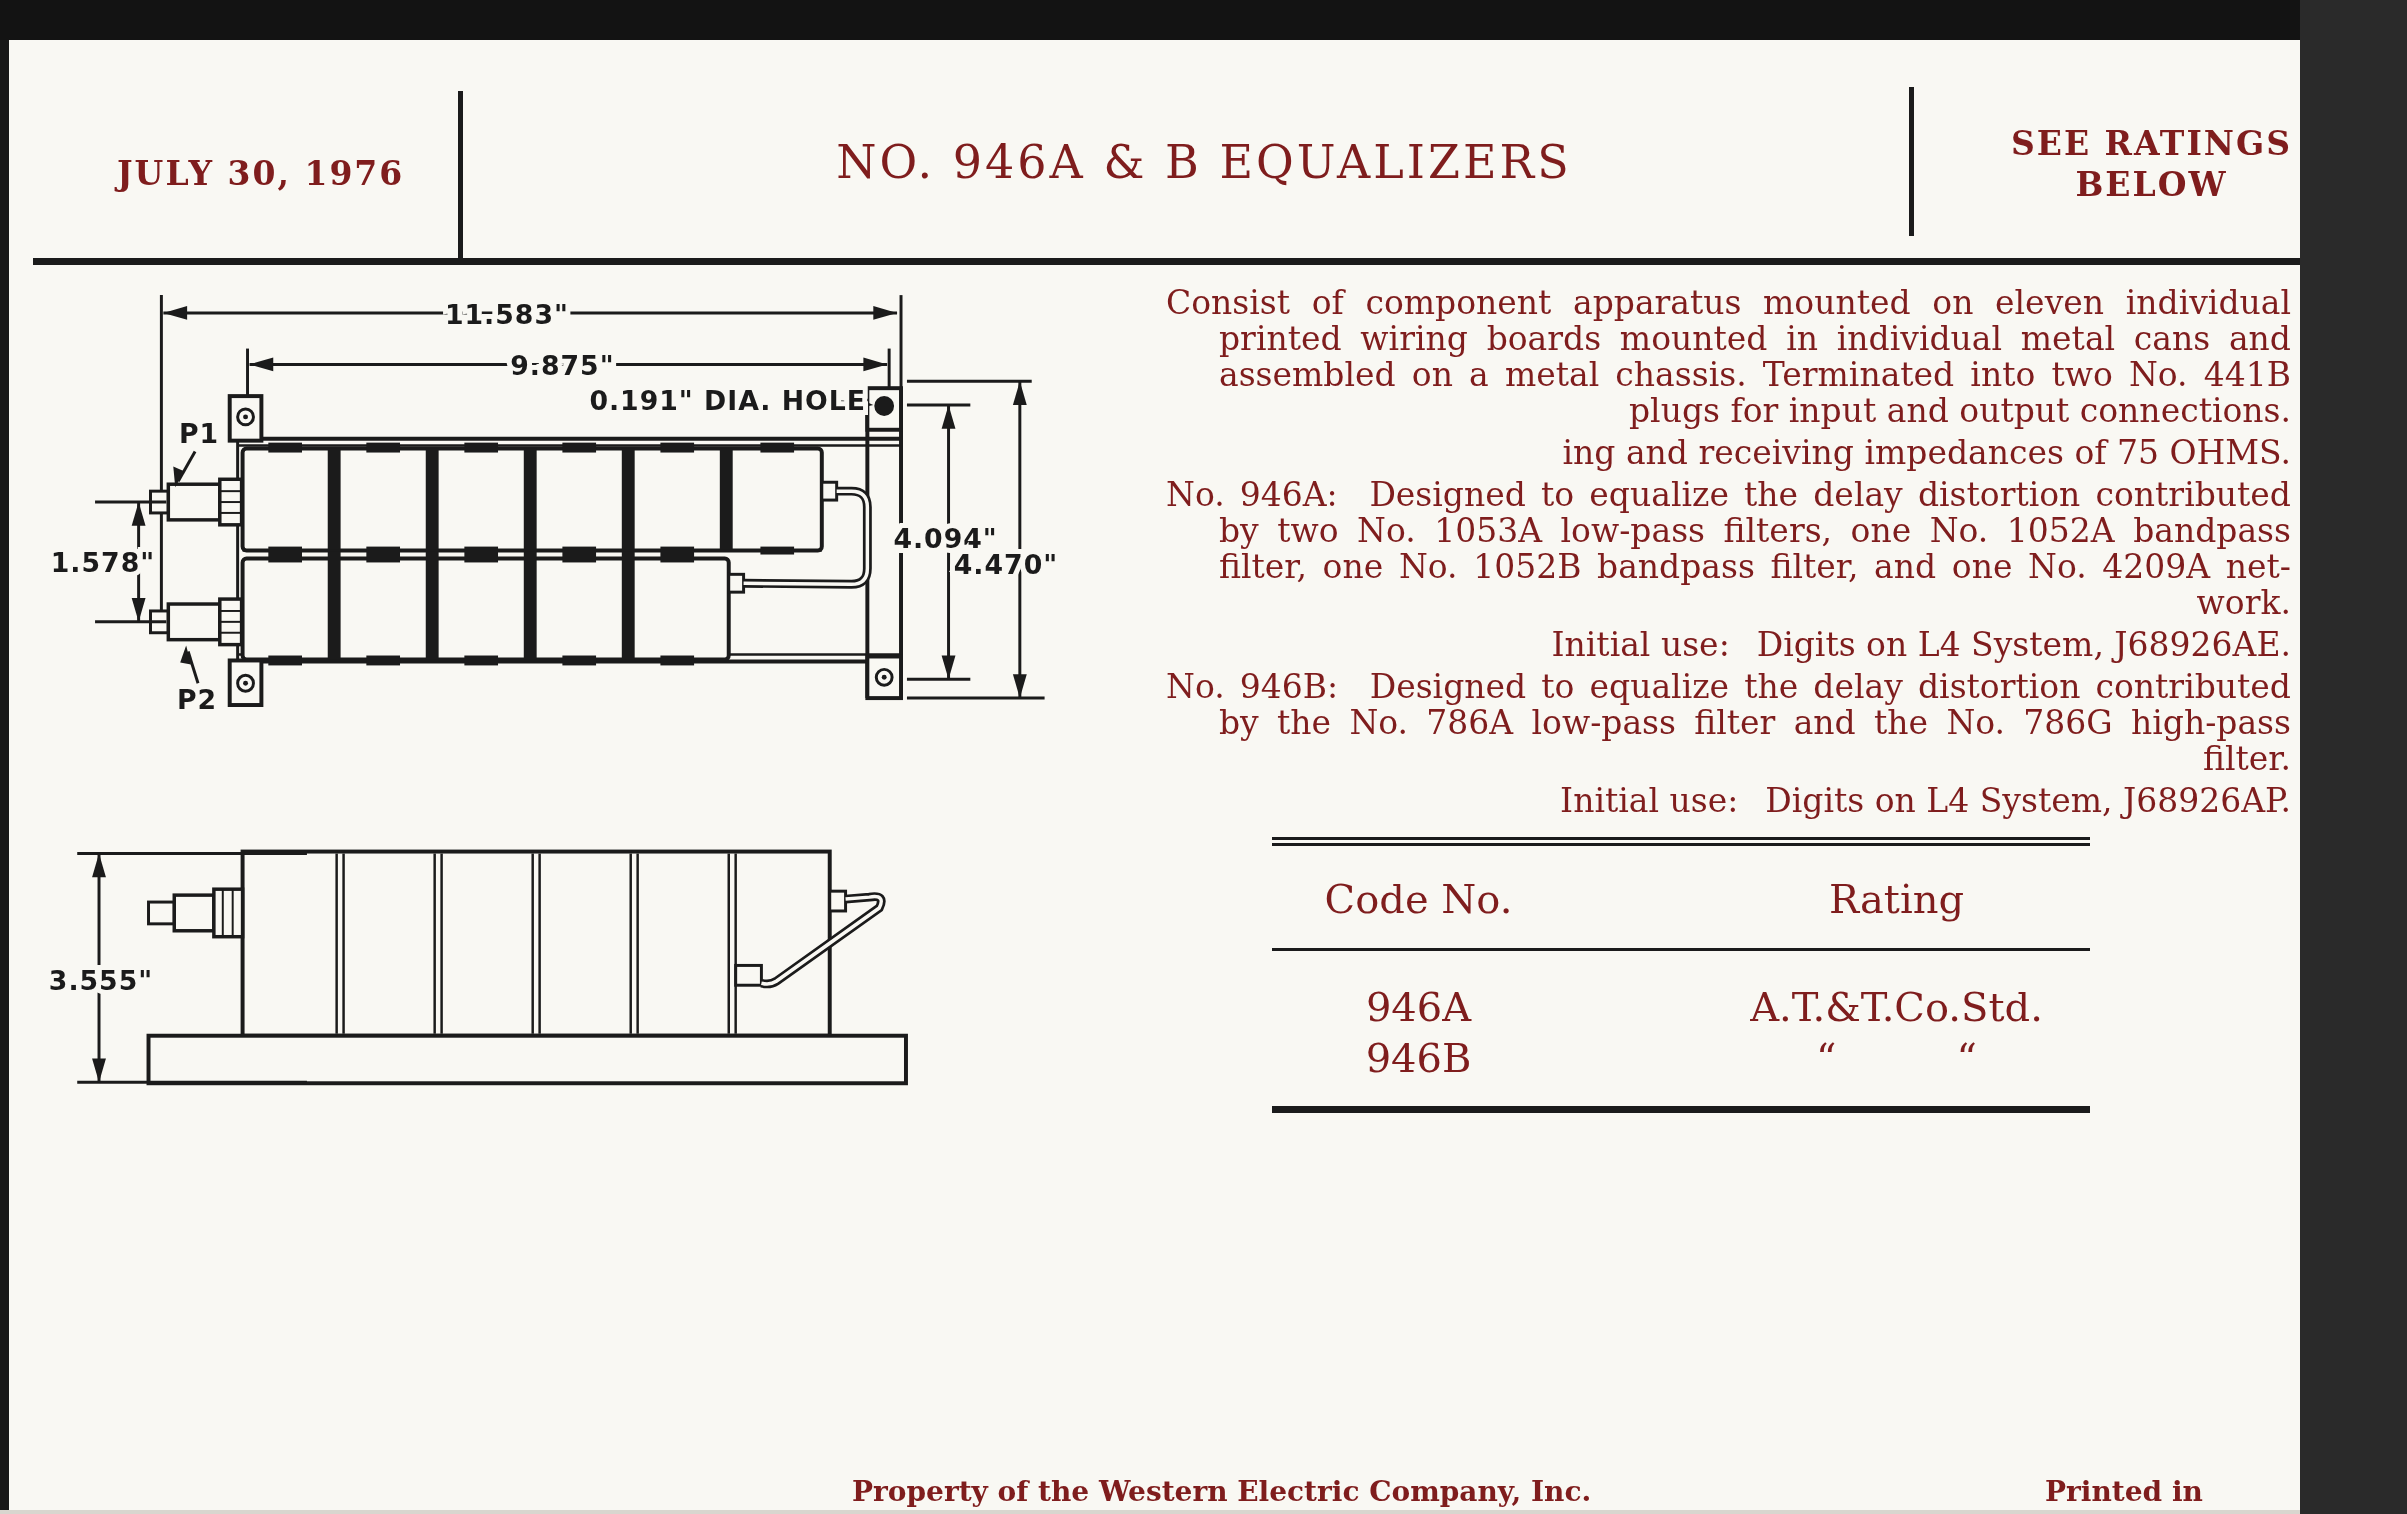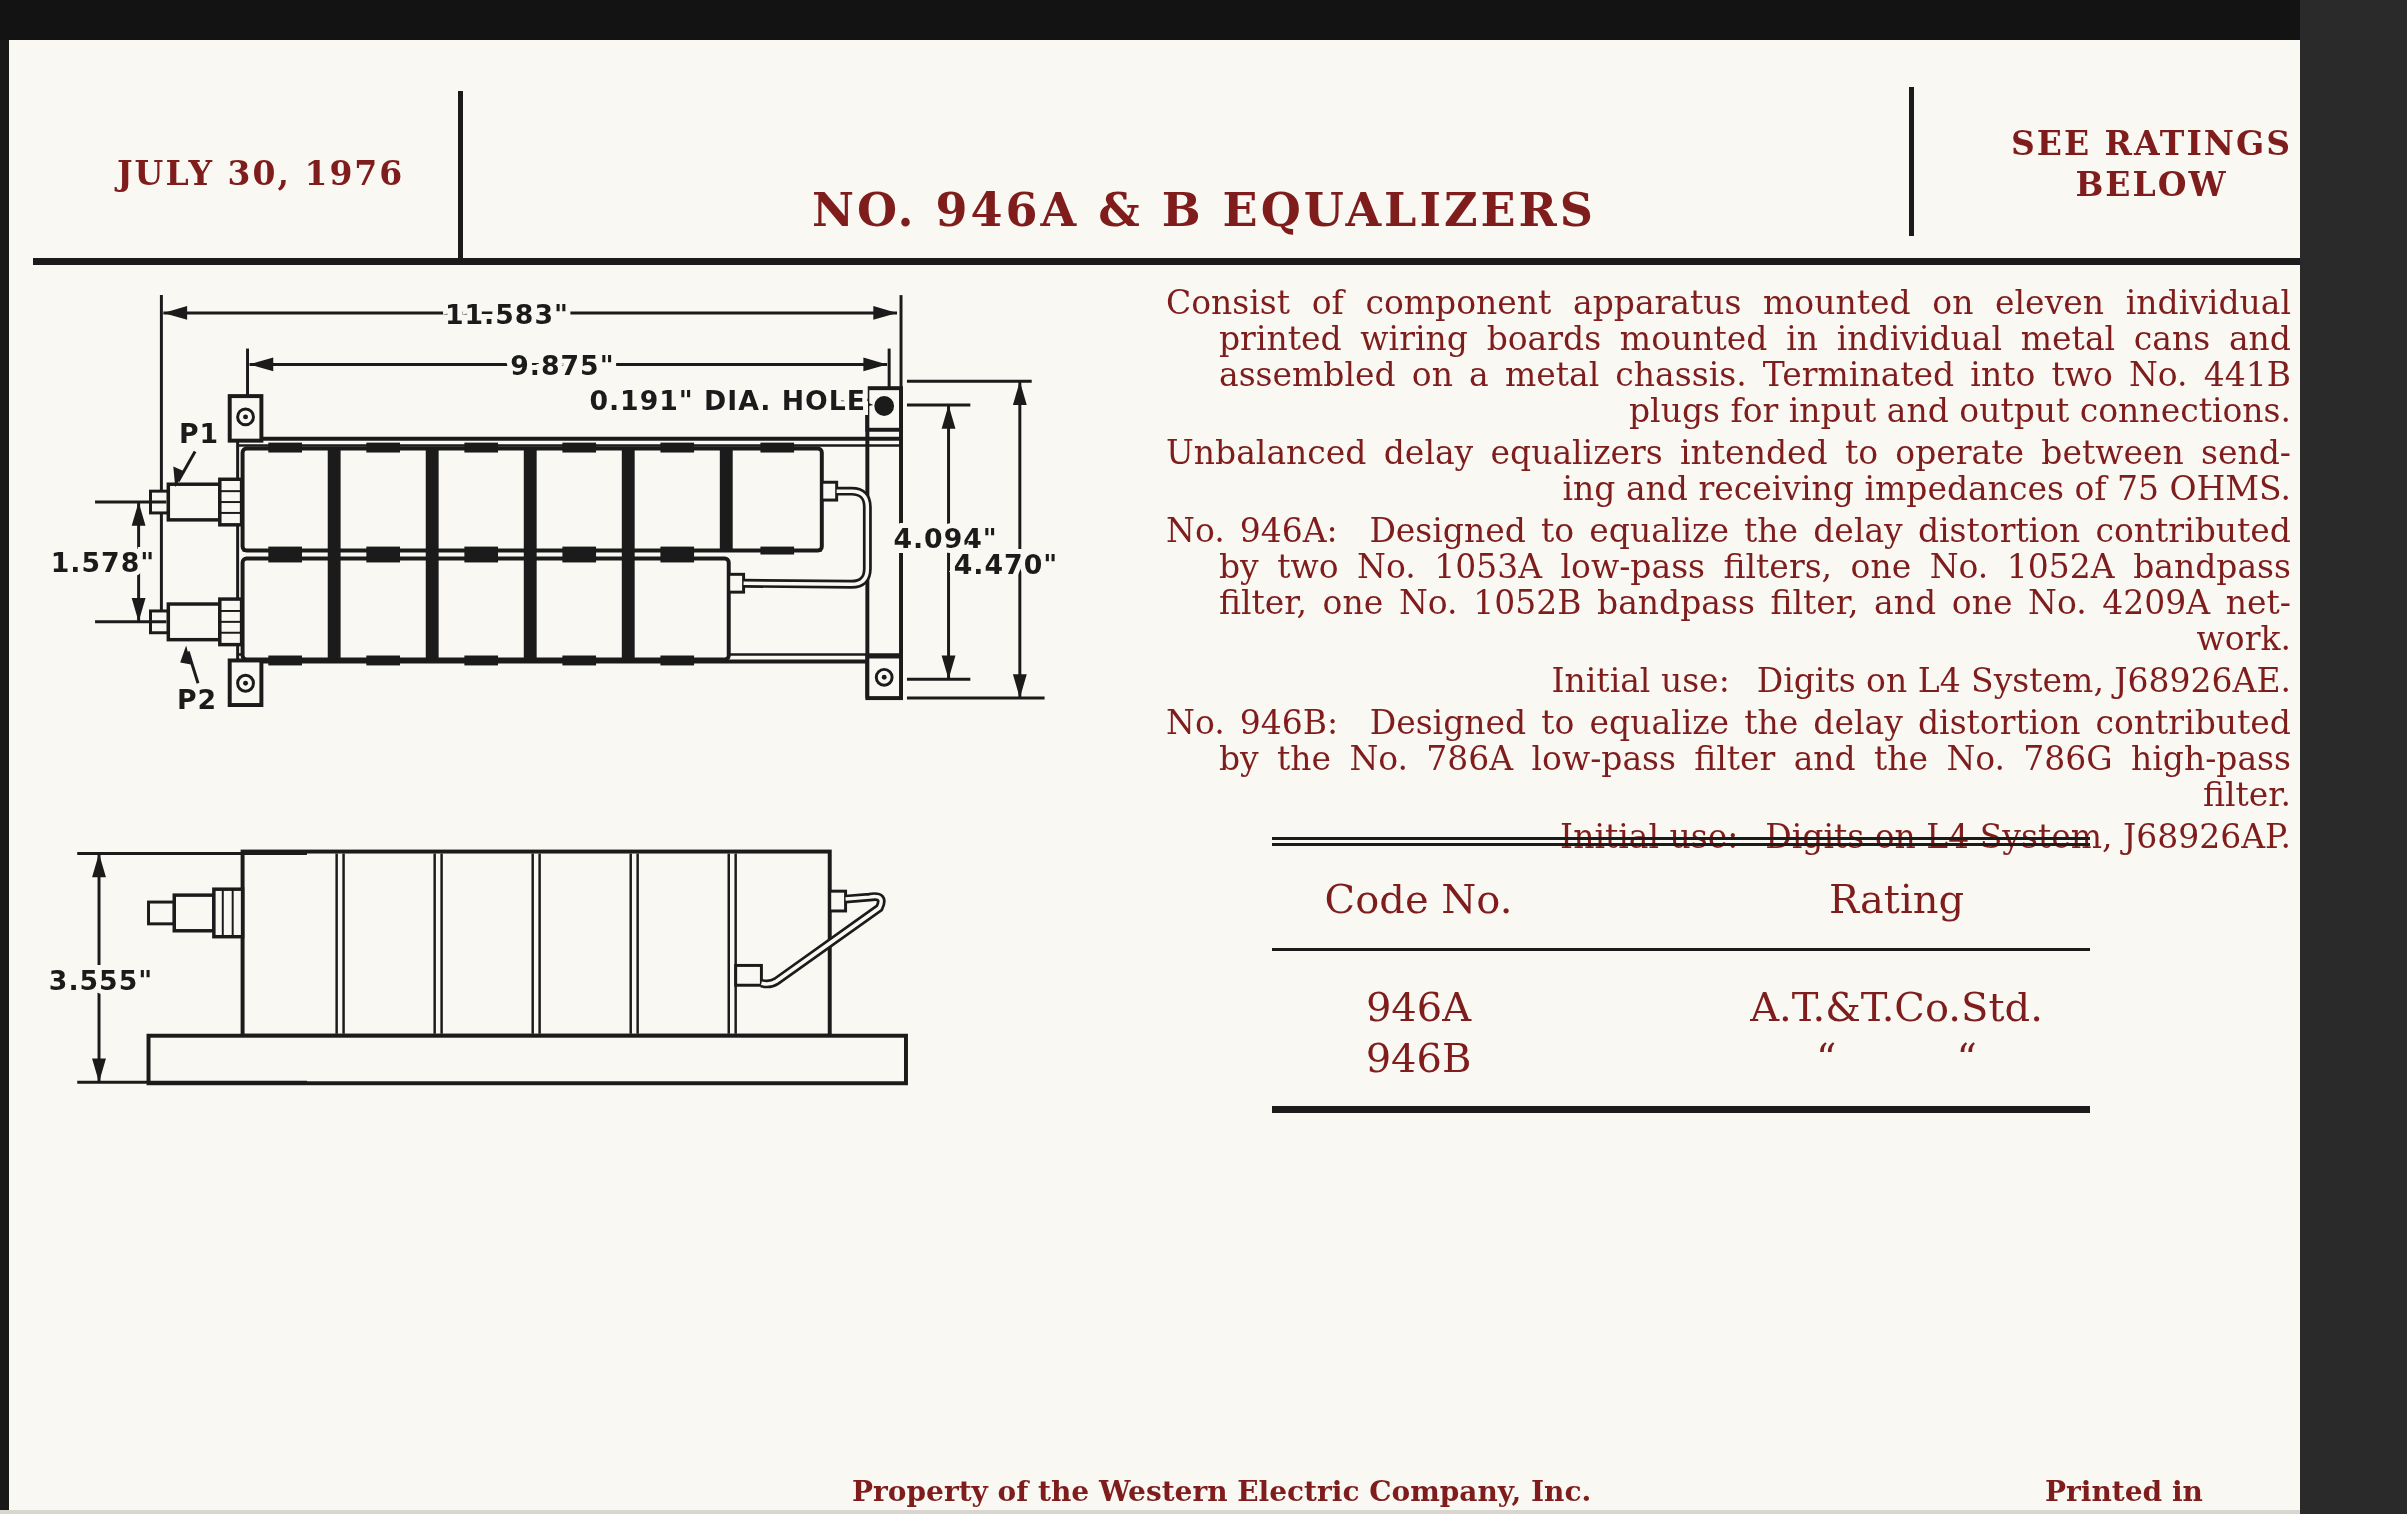--- a/index.html
+++ b/index.html
@@ -8,21 +8,21 @@
   
   .band-top{position:absolute;left:0;top:0;width:2408px;height:40px;background:#131313;}
   .band-right{position:absolute;left:2374px;top:0;width:34px;height:1515px;background:#1b1b1b;}
   .band-right-soft{position:absolute;left:2356px;top:0;width:18px;height:1515px;
         background:linear-gradient(to right, rgba(70,66,60,0), rgba(70,66,60,.5));}
   .band-left{position:absolute;left:0;top:40px;width:9px;height:1475px;background:#181818;}
   .band-bottom{position:absolute;left:0;top:1510px;width:2408px;height:5px;background:#d9d6cf;}
   
   .hdr-date{position:absolute;left:117px;top:154px;font-size:33px;font-weight:bold;letter-spacing:2px;}
   .hdr-title{position:absolute;left:0;top:135px;width:2408px;text-align:center;
-        font-size:46px;font-weight:bold;letter-spacing:3px;margin-top:48px;}
+        font-size:46px;font-weight:normal;letter-spacing:3px;}
   .hdr-ratings{position:absolute;left:2010px;top:123px;width:283px;text-align:center;
         font-size:33px;font-weight:bold;line-height:41px;letter-spacing:2px;}
   .hdr-div1{position:absolute;left:458px;top:91px;width:5px;height:171px;background:#1b1b1b;}
   .hdr-div2{position:absolute;left:1909px;top:87px;width:5px;height:149px;background:#1b1b1b;}
   .hdr-rule{position:absolute;left:33px;top:258px;width:2304px;height:7px;background:#1b1b1b;}
   
   .desc{position:absolute;left:1154px;top:285px;width:1137px;font-size:33px;line-height:36px;}
   .para{margin:0 0 6px 12px;}
   .tline{white-space:nowrap;text-align:right;}
   .tline.ind{padding-left:53px;}
@@ -222,21 +222,20 @@
   </svg>
 
   <div class="desc">
       <div class="para">
         <div class="tline just">Consist of component apparatus mounted on eleven individual</div>
         <div class="tline ind just">printed wiring boards mounted in individual metal cans and</div>
         <div class="tline ind just">assembled on a metal chassis. Terminated into two No. 441B</div>
         <div class="tline ind">plugs for input and output connections.</div>
       </div>
       <div class="para">
-        <div class="tline just">Unbalanced delay equalizers intended to operate between send-</div>
         <div class="tline ind">ing and receiving impedances of 75 OHMS.</div>
       </div>
       <div class="para">
         <div class="tline just">No. 946A:  Designed to equalize the delay distortion contributed</div>
         <div class="tline ind just">by two No. 1053A low-pass filters, one No. 1052A bandpass</div>
         <div class="tline ind just">filter, one No. 1052B bandpass filter, and one No. 4209A net-</div>
         <div class="tline ind">work.</div>
       </div>
       <div class="para">
         <div class="tline">Initial use:  Digits on L4 System, J68926AE.</div>

